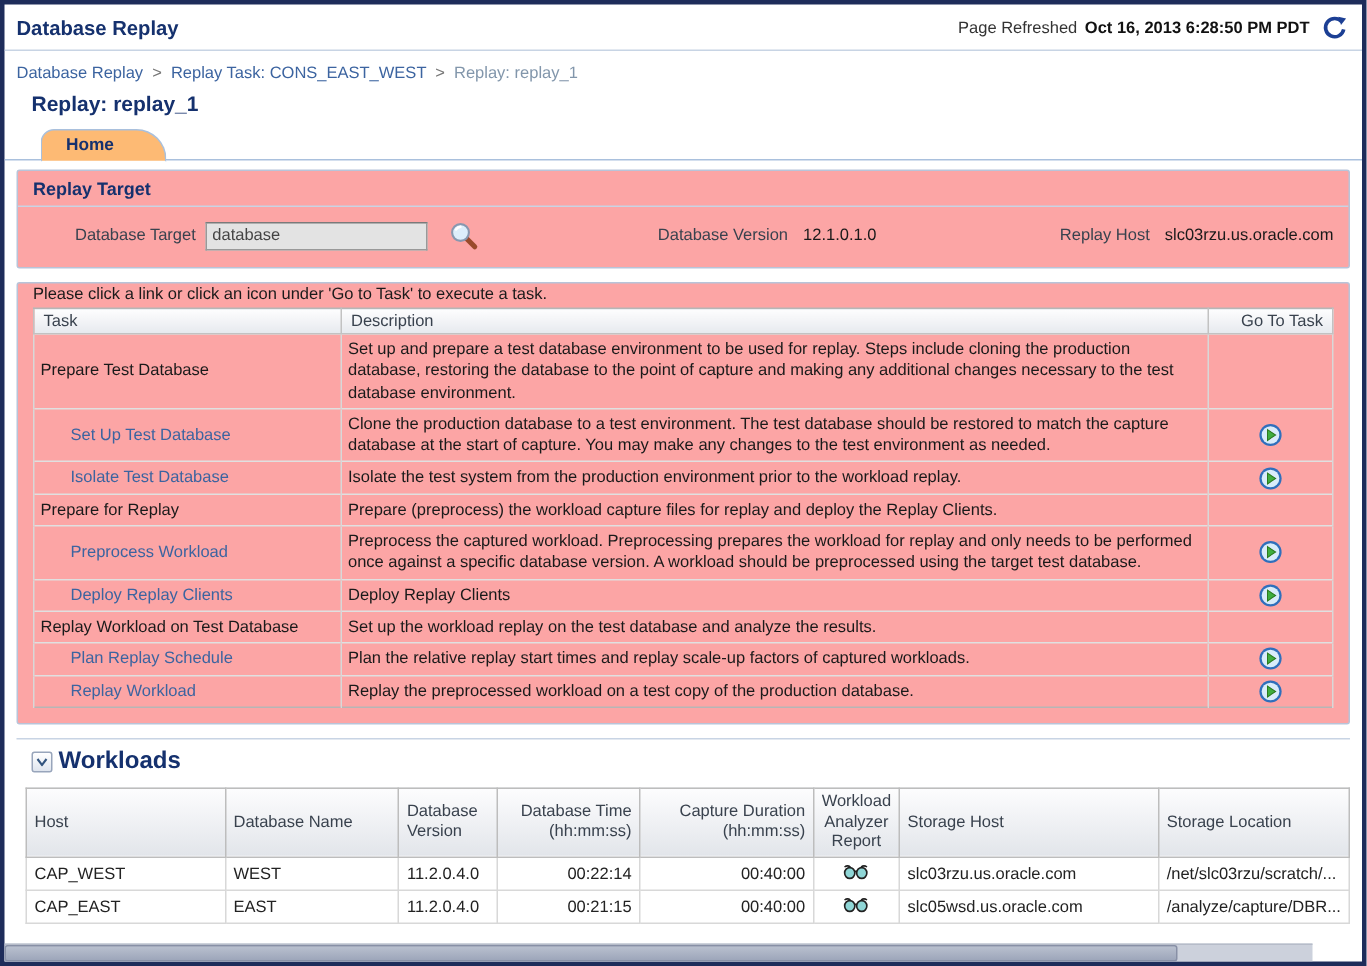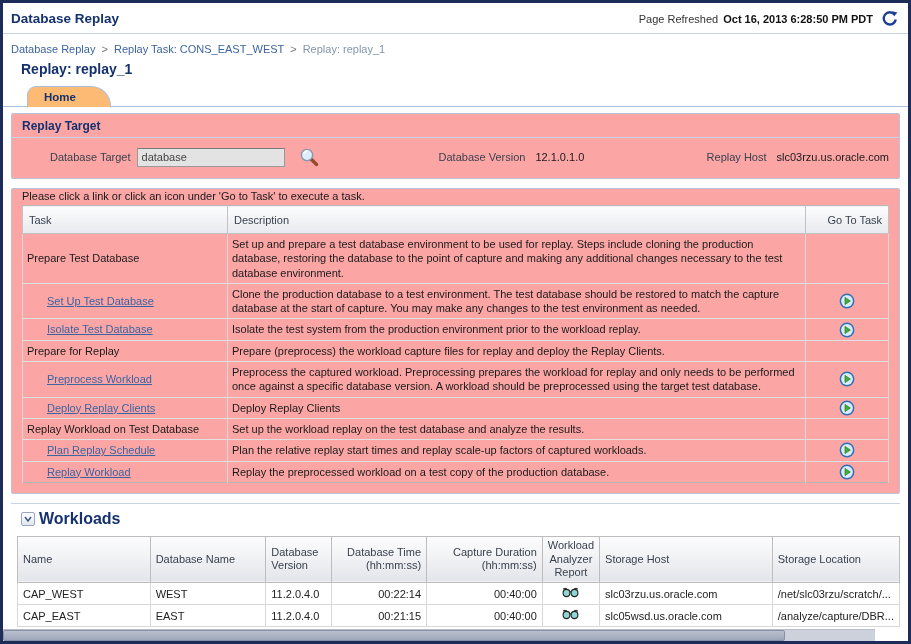--- a/index.html
+++ b/index.html
@@ -66,33 +66,33 @@
   
   .tip { padding: 1px 10px 3px 10px; color: #1a1a1a; }
   .task-table {
     width: calc(100% - 20px); margin: 0 10px 10px 10px;
     border-collapse: collapse; border: 1px solid #b6b6b6;
   }
   .task-table th {
     background: linear-gradient(#fdfdfe, #e6e9ee);
     border: 1px solid #c2c2c2; border-top: 1px solid #b6b6b6;
     font-weight: normal; color: #39424e; text-align: left;
-    padding: 2px 6px; height: 28px;
+    padding: 2px 6px; height: 17px;
   }
   .task-table th.col-go { text-align: right; width: 83px; }
   .task-table th.col-task { width: 205px; }
   .task-table td {
     border-left: 1px solid #d8d8d8; border-right: 1px solid #d8d8d8;
     border-top: 1px solid #e0e0e0;
     padding: 3px 8px 3px 4px; vertical-align: middle; line-height: 1.3;
   }
   .task-table tr:first-child td { border-top: none; }
   td.cell-task { color: #1a1a1a; }
   td.cell-task .task-link {
-    color: #3c64a0; text-decoration: underline; cursor: pointer; margin-left: 20px;
+    color: #3c64a0; cursor: pointer; margin-left: 20px;
   }
   td.cell-go { text-align: center; padding: 2px; }
   .icon-go { width: 16px; height: 16px; cursor: pointer; display: inline-block; vertical-align: middle; }
   
   .wl-divider { border-bottom: 1px solid #c8d4e4; margin: 0 0 0 0; }
   .wl-header { display: flex; align-items: center; padding: 6px 8px 6px 10px; }
   .expand-btn {
     width: 14px; height: 14px; border: 1px solid #98a5bb; border-radius: 2px;
     background: linear-gradient(#ffffff, #dfe5ee);
     display: inline-flex; align-items: center; justify-content: center;
@@ -281,21 +281,21 @@
         <col style="width:116px">
         <col style="width:66px">
         <col style="width:95px">
       <col style="width:116px">
         <col style="width:57px">
         <col style="width:173px">
         <col style="width:121px">
     </colgroup>
     <thead>
       <tr>
-        <th class="al">Name</th>
+        <th class="al">Host</th>
         <th class="al">Database Name</th>
         <th class="al">Database
 Version</th>
         <th class="ar">Database Time
 (hh:mm:ss)</th>
         <th class="ar">Capture Duration
 (hh:mm:ss)</th>
         <th class="ac">Workload
 Analyzer
 Report</th>

